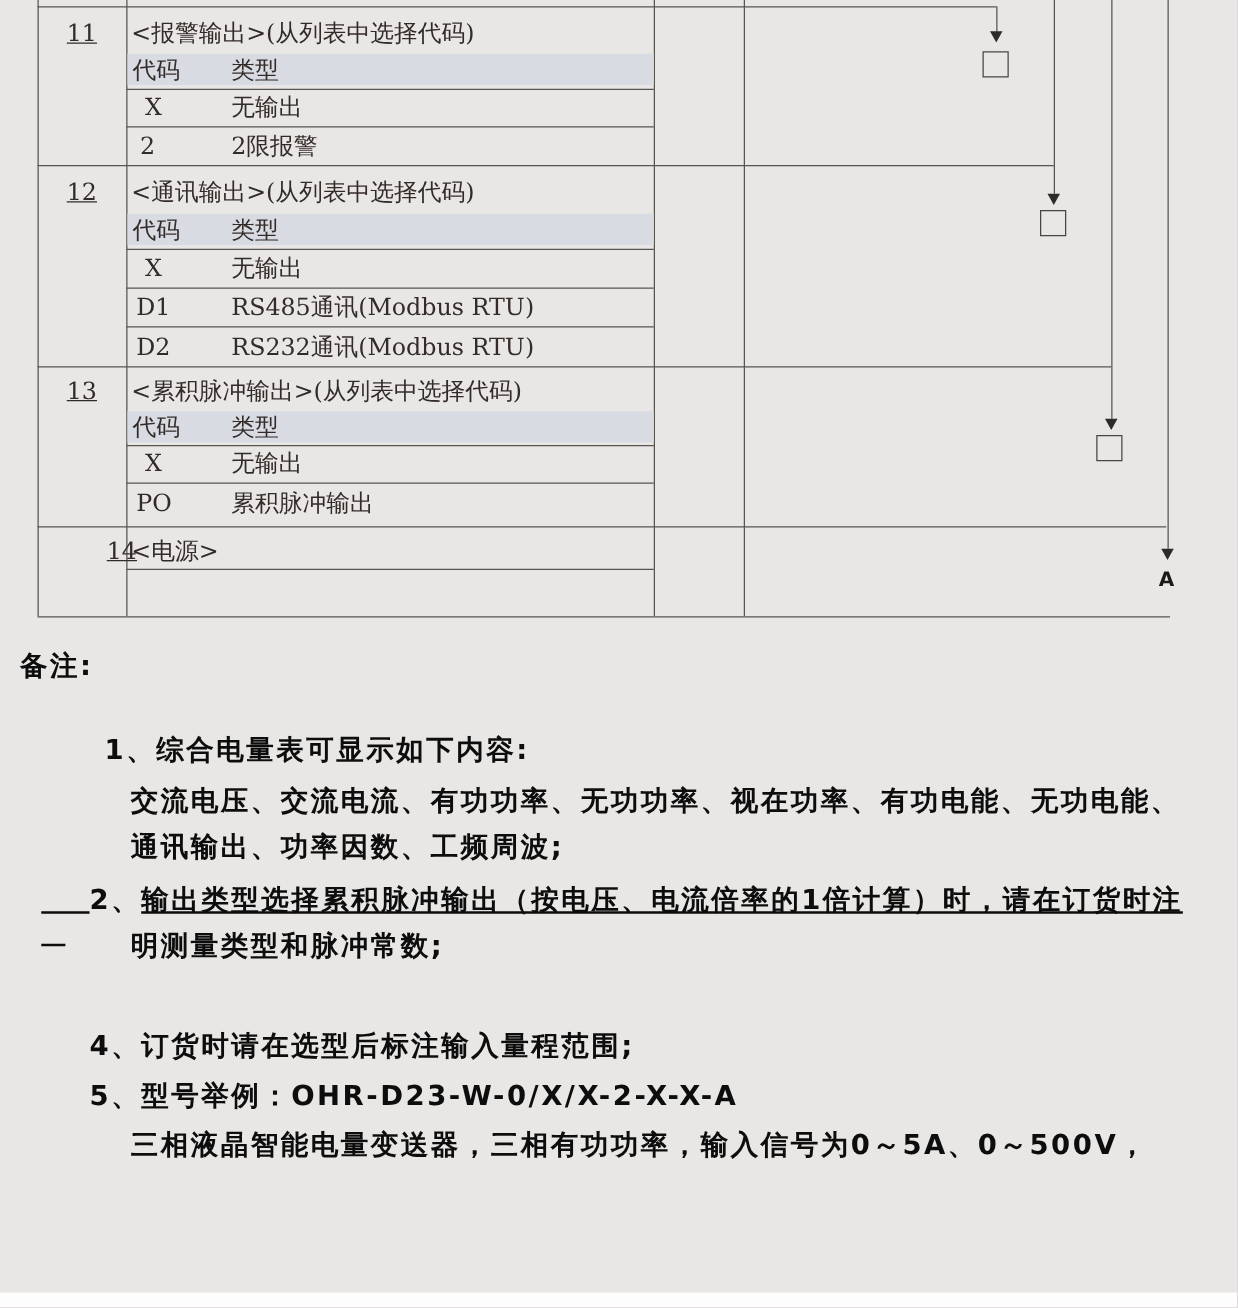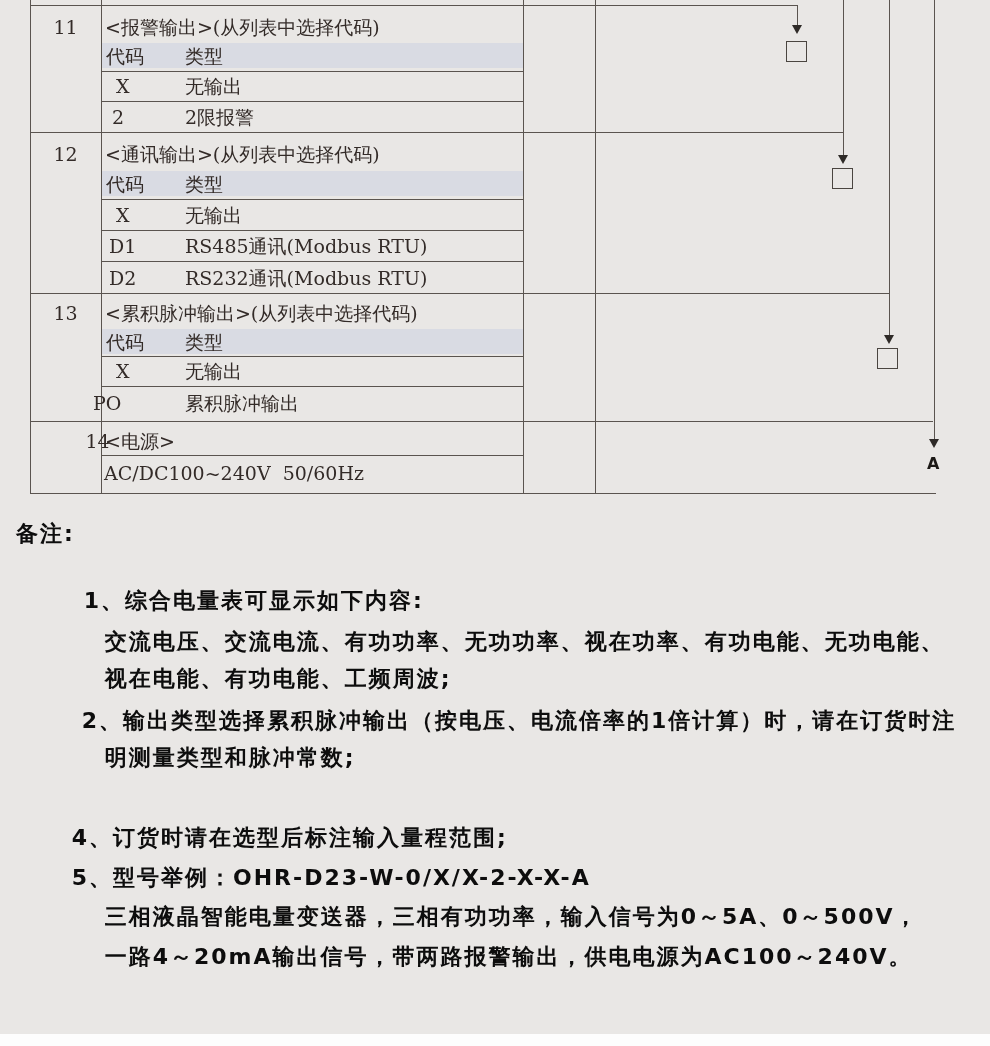--- a/index.html
+++ b/index.html
@@ -8,21 +8,21 @@
     background:#e9e7e5;
     font-family:"DejaVu Serif","Liberation Serif",serif;
   }
   
   .vline,.hline{position:absolute;background:#5a544f;}
   .vline{width:1px;}
   .hline{height:1px;}
   .band{position:absolute;left:102px;width:421px;height:25px;background:#d9dbe3;}
   
   .t{position:absolute;font-size:19px;line-height:22px;color:#332b28;white-space:pre;}
-  .rowno{left:30px;width:71px;text-align:center;}
+  .rowno{left:30px;width:71px;text-align:center;text-decoration:underline;}
   
   .selv{position:absolute;width:1px;background:#5a544f;}
   .arrow{position:absolute;width:0;height:0;border-left:5px solid transparent;
          border-right:5px solid transparent;border-top:9px solid #2e2a27;}
   .obox{position:absolute;width:21px;height:21px;border:1.5px solid #4a4540;
         background:transparent;box-sizing:border-box;}
   .suffix{position:absolute;font-family:"DejaVu Sans","Liberation Sans",sans-serif;
           font-weight:bold;font-size:16px;color:#1c1916;line-height:18px;}
   
   .note{position:absolute;font-family:"DejaVu Sans","Liberation Sans",sans-serif;
@@ -79,26 +79,25 @@
   <div class="t" style="left:185px;top:235px;">RS485通讯(Modbus RTU)</div>
   <div class="t" style="left:109px;top:267px;">D2</div>
   <div class="t" style="left:185px;top:267px;">RS232通讯(Modbus RTU)</div>
 
   <div class="t rowno" style="top:302px;">13</div>
   <div class="t" style="left:105px;top:302px;">&lt;累积脉冲输出&gt;(从列表中选择代码)</div>
   <div class="t" style="left:106px;top:331px;">代码</div>
   <div class="t" style="left:185px;top:331px;">类型</div>
   <div class="t" style="left:116px;top:360px;">X</div>
   <div class="t" style="left:185px;top:360px;">无输出</div>
-  <div class="t" style="left:93px;top:392px;">PO</div>
+  <div class="t" style="left:109px;top:392px;">PO</div>
   <div class="t" style="left:185px;top:392px;">累积脉冲输出</div>
 
   <div class="t rowno" style="top:430px;margin-left:32px;">14</div>
   <div class="t" style="left:105px;top:430px;">&lt;电源&gt;</div>
-  <div class="t" style="left:104px;top:462px;">AC/DC100~240V  50/60Hz</div>
 
   <div class="selv" style="left:797px;top:5px;height:22px;"></div>
   <div class="arrow" style="left:792px;top:25px;"></div>
   <div class="obox" style="left:786px;top:41px;"></div>
 
   <div class="selv" style="left:843px;top:0;height:155px;"></div>
   <div class="arrow" style="left:838px;top:155px;"></div>
   <div class="obox" style="left:832px;top:168px;"></div>
 
   <div class="selv" style="left:889px;top:0;height:335px;"></div>
@@ -111,35 +110,32 @@
 
   <div class="note" style="left:16px;top:521px;">备注:</div>
 
   <div class="note" style="left:45px;top:562px;">
     <span class="nnum">1、</span><span>综合电量表可显示如下内容:</span>
   </div>
   <div class="note" style="left:66px;top:603px;">
     <span>交流电压、交流电流、有功功率、无功功率、视在功率、有功电能、无功电能、</span>
   </div>
   <div class="note" style="left:66px;top:640px;">
-    <span>视在电能、有功电能、工频周波;</span>
+    <span>通讯输出、功率因数、工频周波;</span>
   </div>
-  <div class="note" style="left:43px;top:682px;">
+  <div class="note" style="left:33px;top:682px;text-decoration:underline;">
     <span class="nnum">2、</span><span>输出类型选择累积脉冲输出（按电压、电流倍率的1倍计算）时，请在订货时注</span>
   </div>
   <div class="note" style="left:66px;top:719px;">
     <span>明测量类型和脉冲常数;</span>
   </div>
   <div class="note" style="left:33px;top:799px;">
     <span class="nnum">4、</span><span>订货时请在选型后标注输入量程范围;</span>
   </div>
   <div class="note" style="left:33px;top:839px;">
     <span class="nnum">5、</span><span>型号举例：OHR-D23-W-0/X/X-2-X-X-A</span>
   </div>
   <div class="note" style="left:66px;top:878px;">
     <span>三相液晶智能电量变送器，三相有功功率，输入信号为0～5A、0～500V，</span>
   </div>
-  <div class="note" style="left:66px;top:918px;">
-    <span>一路4～20mA输出信号，带两路报警输出，供电电源为AC100～240V。</span>
-  </div>
 
   <div class="whitestrip"></div>
 </div>
 
 </body></html>

